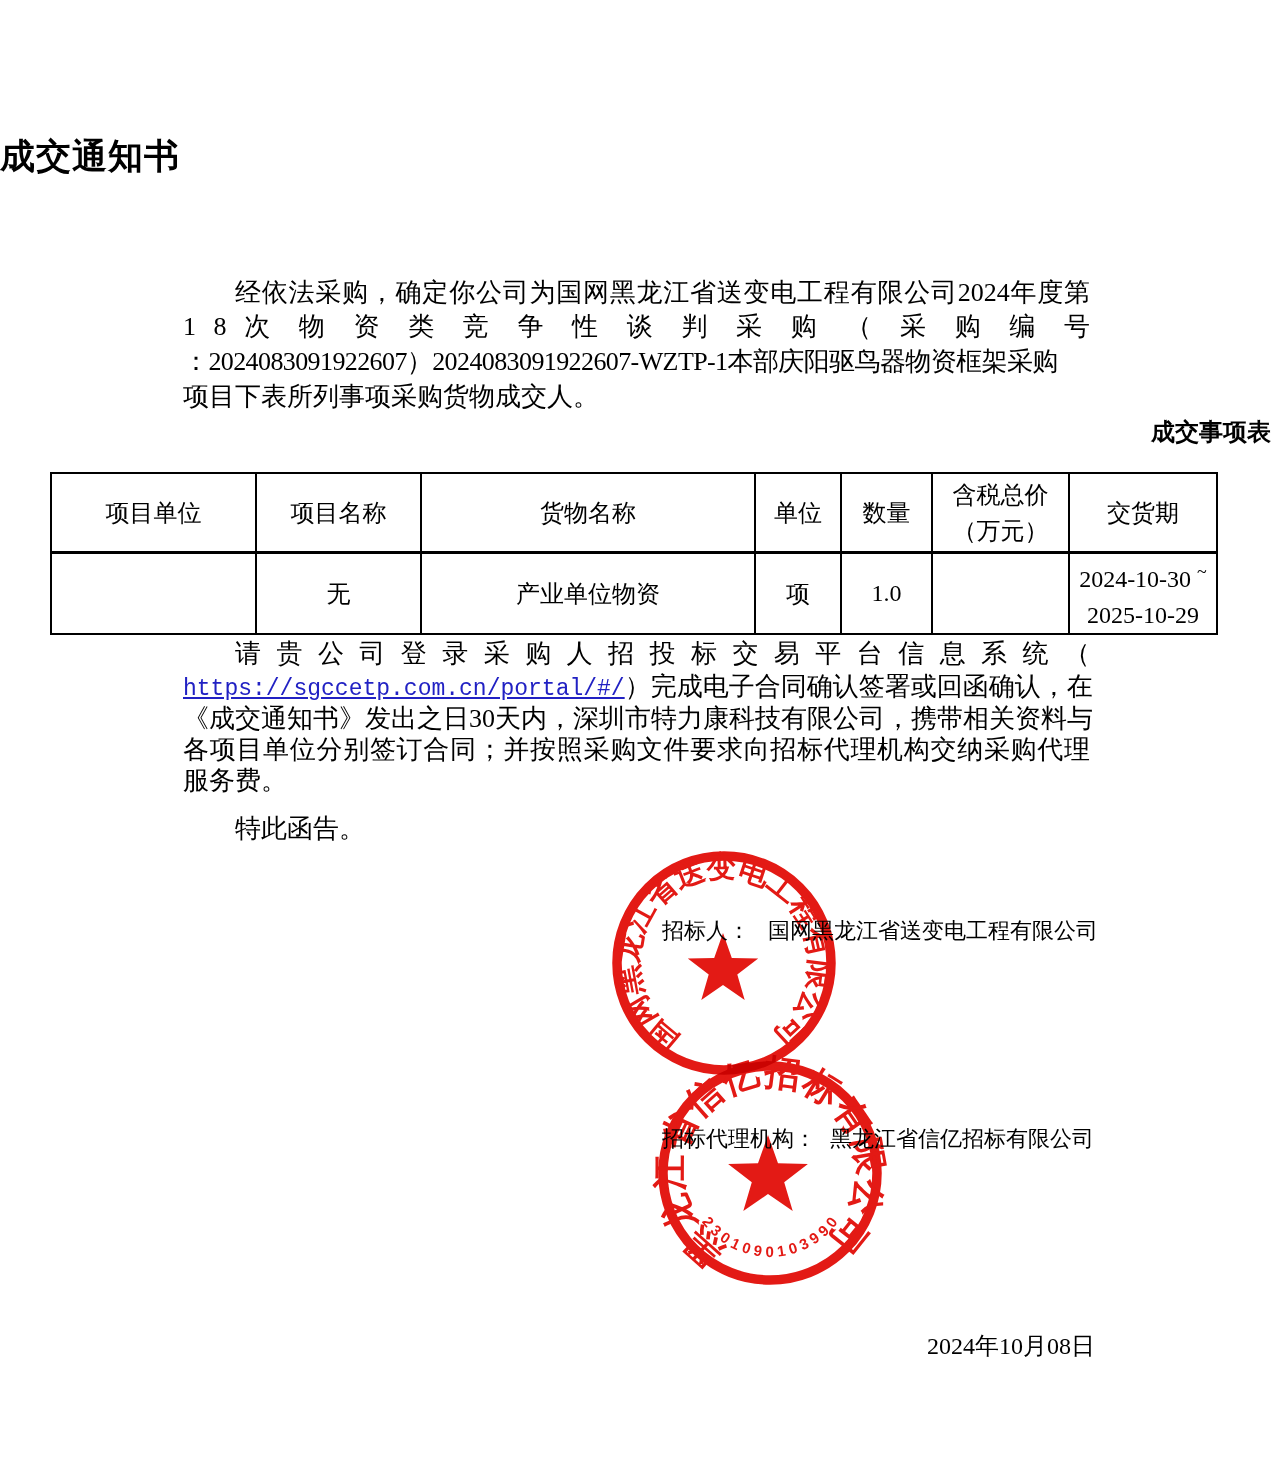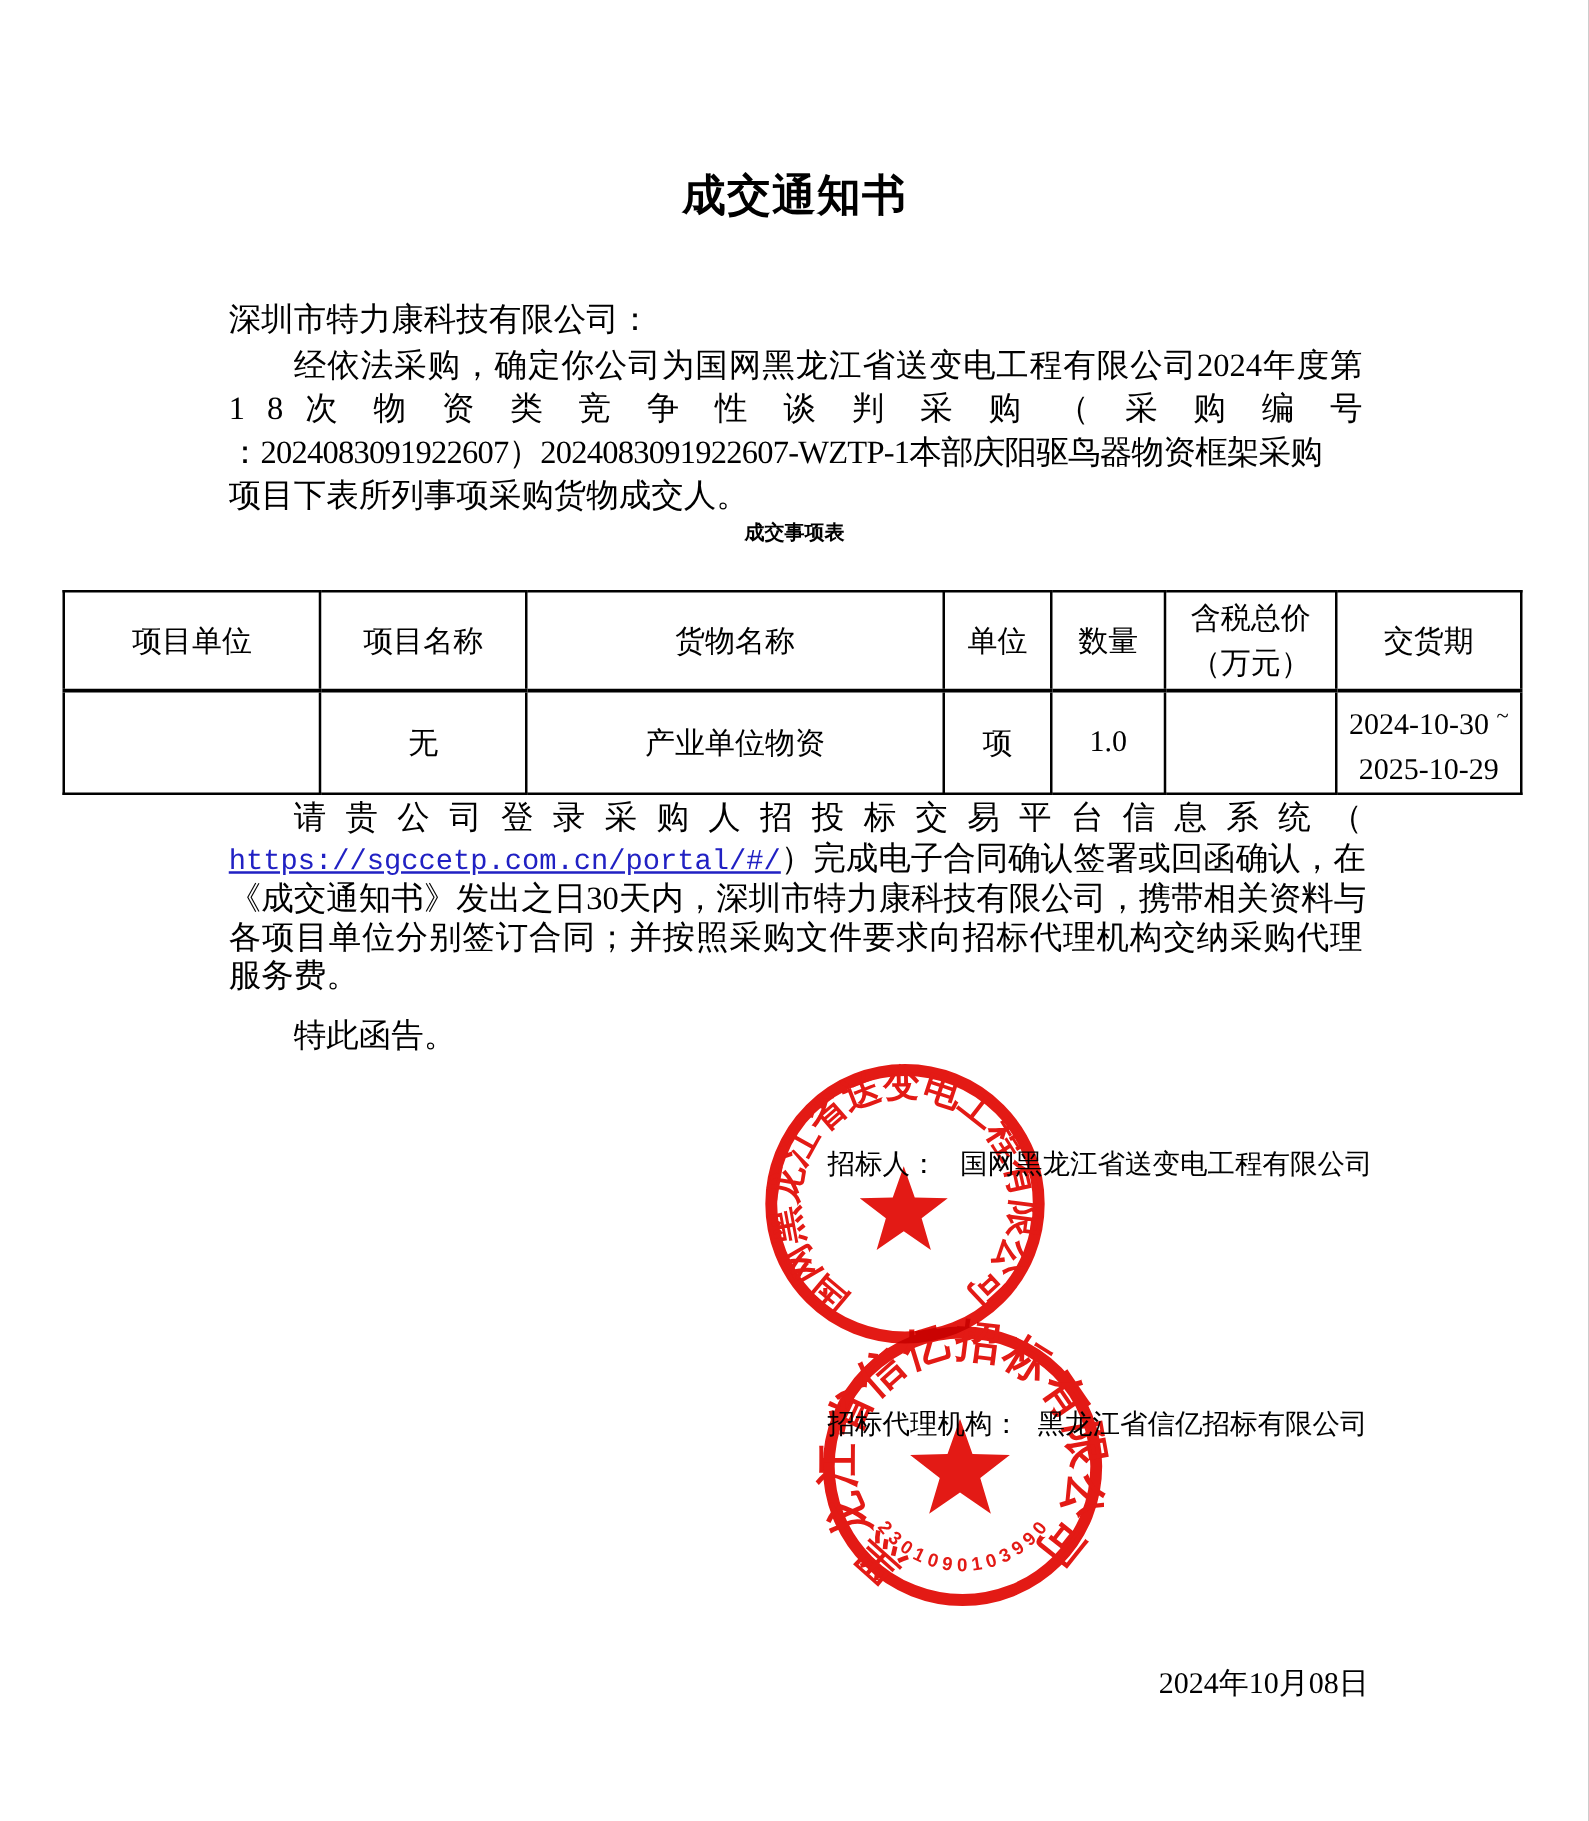--- a/index.html
+++ b/index.html
@@ -12,36 +12,36 @@
     width:1271px;height:1457px;
     margin:0 auto;
     background:#ffffff;
     font-family:"Liberation Serif","DejaVu Serif",serif;
     color:#000;
     overflow:hidden;
   }
   .abs{position:absolute;}
   .doc-title{
     left:0;top:133px;width:1271px;
-    text-align:center;font-size:35px;font-weight:bold;
+    text-align:left;font-size:35px;font-weight:bold;
     letter-spacing:1px;
   }
   .bodytext{font-size:26px;line-height:1;}
   .recipient{left:183px;top:243px;}
   .pline{left:183px;width:907px;white-space:nowrap;}
   .indent{text-indent:52px;}
   .jlast{text-align:justify;text-align-last:justify;}
   .tight{letter-spacing:-0.6px;}
   .p1l1{top:280px;}
   .p1l2{top:314px;}
   .p1l3{top:349px;}
   .p1l4{top:384px;}
   .tbl-title{
     left:0;top:416px;width:1271px;
-    text-align:center;font-size:16px;font-weight:bold;
+    text-align:right;font-size:24px;font-weight:bold;
   }
   table.award{
     position:absolute;left:50px;top:472px;
     border-collapse:collapse;table-layout:fixed;
     width:1166px;
     font-size:24px;
   }
   table.award th,table.award td{
     border:2px solid #000;
     text-align:center;vertical-align:middle;
@@ -85,21 +85,20 @@
   .stamp-text-main2{font-size:36px;}
   .stamp-text-num{font-size:15px;letter-spacing:1px;}
 </style>
 </head>
 <body>
 
 <div class="page">
 
   <div class="abs doc-title">成交通知书</div>
 
-  <div class="abs bodytext recipient">深圳市特力康科技有限公司：</div>
 
   <div class="abs bodytext pline indent jlast p1l1">经依法采购，确定你公司为国网黑龙江省送变电工程有限公司2024年度第</div>
   <div class="abs bodytext pline jlast p1l2">1 8 次 物 资 类 竞 争 性 谈 判 采 购 （ 采 购 编 号</div>
   <div class="abs bodytext pline tight p1l3">：2024083091922607）2024083091922607-WZTP-1本部庆阳驱鸟器物资框架采购</div>
   <div class="abs bodytext pline p1l4">项目下表所列事项采购货物成交人。</div>
 
   <div class="abs tbl-title">成交事项表</div>
 
   <table class="award">
     <colgroup>

